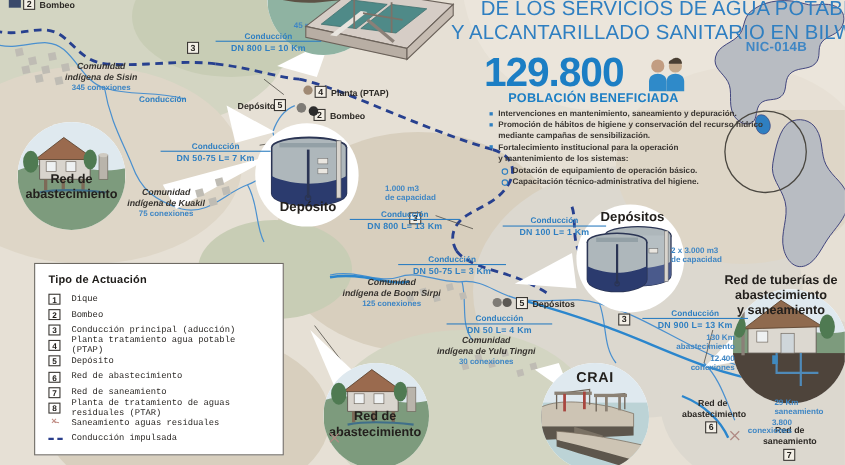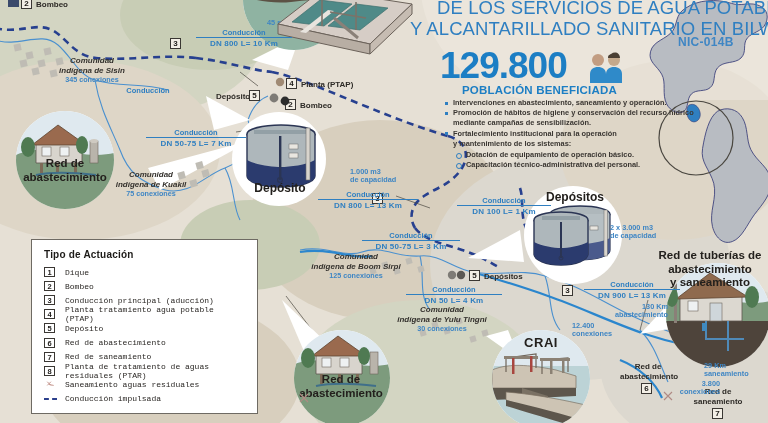--- a/index.html
+++ b/index.html
@@ -261,27 +261,27 @@
     <circle cx="9" cy="8" r="6" fill="#c29d82"></circle>
     <path d="M1,31 L1,22 C1,17.5 4.5,15 9,15 C13.5,15 17,17.5 17,22 L17,31 Z" fill="#2f8ac9"></path>
     <circle cx="25" cy="8" r="6" fill="#c4a98c"></circle>
     <path d="M22,2 C26,-1 31,1 31,6 L19,6 C19,3 20,3 22,2 Z" fill="#4a3f33"></path>
     <path d="M17,31 L17,22 C17,17.5 20.5,15 25,15 C29.5,15 33,17.5 33,22 L33,31 Z" fill="#2f8ac9"></path>
   </svg>
 
   <div class="pob">POBLACIÓN BENEFICIADA</div>
 
   <div class="bullets">
-    <div class="b">Intervenciones en abastecimiento, saneamiento y operación.</div>
+    <div class="b">Intervenciones en mantenimiento, saneamiento y depuración.</div>
     <div class="b">Promoción de hábitos de higiene y conservación del recurso hídrico</div>
     <div class="b cont">mediante campañas de sensibilización.</div>
     <div class="b">Fortalecimiento institucional para la operación</div>
     <div class="b cont">y mantenimiento de los sistemas:</div>
     <div class="sub">Dotación de equipamiento de operación básico.</div>
-    <div class="sub">Capacitación técnico-administrativa del personal.</div>
+    <div class="sub">Capacitación técnico-administrativa del higiene.</div>
   </div>
 
   <div class="circle" style="left:243px;top:-52px;width:102px;height:102px;">
     <svg viewBox="0 0 102 102" style="width:102px;height:102px;">
       <rect x="0" y="0" width="102" height="66" fill="#cfe0e6"></rect>
       <rect x="0" y="44" width="102" height="58" fill="#8fb3a2"></rect>
       <path d="M6,40 C20,32 40,36 58,34 C76,32 92,38 100,44 L100,54 C84,50 66,52 48,54 C30,56 14,52 4,50 Z" fill="#5c5245"></path>
       <path d="M6,40 C20,32 40,36 58,34 C76,32 92,38 100,44" fill="none" stroke="#3f382f" stroke-width="1.4"></path>
       <ellipse cx="30" cy="42" rx="8" ry="3" fill="#7a6e5d"></ellipse>
       <ellipse cx="62" cy="40" rx="9" ry="3" fill="#7a6e5d"></ellipse>
@@ -533,21 +533,21 @@
   <div class="numbox" style="left:562px;top:285px;">3</div>
   <div class="lbl lbl-cond" style="left:584px;top:280px;width:96px;">
     <span class="cw">Conducción</span>
     <span class="dn">DN 900 L= 13 Km</span>
   </div>
 
   <div class="lbl lbl-blue" style="left:614px;top:303px;text-align:right;width:54px;">
     <span>130 Km</span><br>
     <span>abastecimiento</span>
   </div>
-  <div class="lbl lbl-blue" style="left:572px;top:322px;text-align:left;width:60px;">
+  <div class="lbl lbl-blue" style="left:608px;top:322px;text-align:right;width:60px;">
     <span>12.400</span><br>
     <span>conexiones</span>
   </div>
 
   <div class="lbl lbl-dark" style="left:620px;top:362px;text-align:center;width:56px;line-height:9.5px;">
     <span>Red de</span><br>
     <span>abastecimiento</span>
   </div>
   <div class="numbox" style="left:641px;top:383px;">6</div>
 

